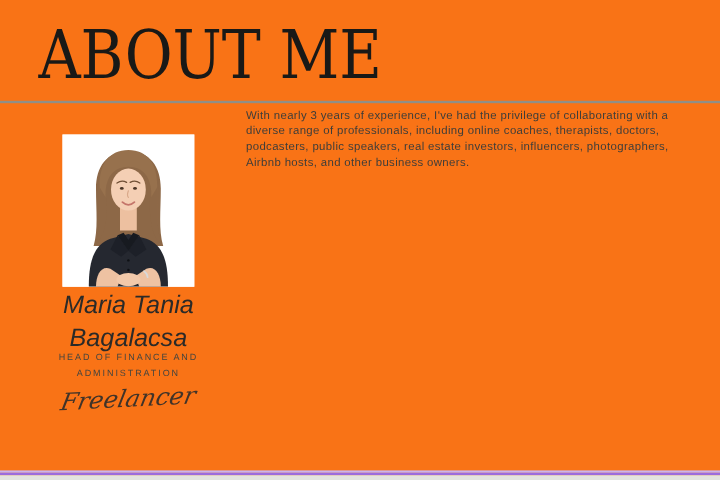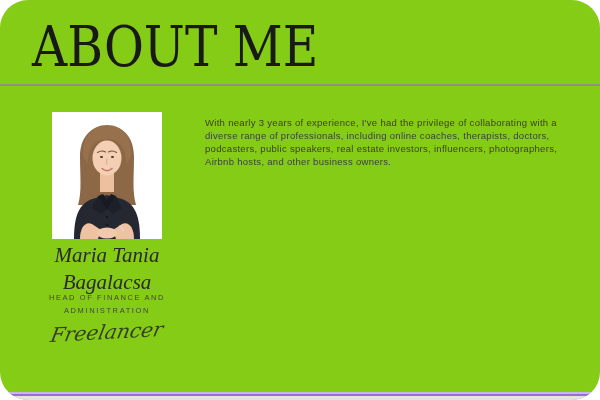--- a/index.html
+++ b/index.html
@@ -1,52 +1,52 @@
 <!DOCTYPE html>
 <html><head>
 <meta charset="utf-8">
 <style>
   html,body{margin:0;padding:0;}
   .slide{
     position:relative;width:600px;height:400px;overflow:hidden;
-    background:#84cc16;font-family:"Liberation Sans",sans-serif;border-radius:28px;
+    background:#f97316;font-family:"Liberation Sans",sans-serif;
   }
   .page-title{
     position:absolute;left:32px;top:19px;margin:0;
     font-family:"DejaVu Serif","Liberation Serif",serif;
     font-weight:400;font-size:56px;line-height:1;color:#191917;
     transform:scaleX(0.87);transform-origin:left top;white-space:nowrap;
   }
   .header-divider{
     position:absolute;left:0;top:84px;width:600px;height:2px;
     background:#8f8f88;
   }
   .photo-frame{
     position:absolute;left:52px;top:112px;width:110px;height:127px;
     background:#ffffff;
   }
   .profile-name{
     position:absolute;left:17px;top:242px;width:180px;margin:0;
-    text-align:center;font-family:Liberation Serif, serif;
+    text-align:center;font-family:Liberation Sans, sans-serif;
     font-style:italic;font-weight:400;font-size:21px;line-height:1.28;
     color:#2b2a28;
   }
   .profile-role{
     position:absolute;left:32px;top:292px;width:150px;
     text-align:center;font-size:7.5px;font-weight:normal;
     letter-spacing:1.6px;line-height:1.7;color:#45453f;
   }
   .profile-signature{
     position:absolute;left:17px;top:320px;width:180px;
     text-align:center;font-family:"DejaVu Serif","Liberation Serif",serif;
     font-style:italic;font-size:20px;color:#2e2d2b;opacity:.9;
     transform:skewX(-14deg) rotate(-3deg);
   }
   .about-text{
-    position:absolute;left:205px;top:116px;width:368px;
+    position:absolute;left:205px;top:90px;width:368px;
     font-size:9.5px;line-height:13px;letter-spacing:0.3px;color:#3d3d3a;
   }
   .about-text p{margin:0 0 13px 0;}
   .accent-line-light{
     position:absolute;left:0;top:392px;width:600px;height:2px;
     background:#cbb3ec;
   }
   .accent-line{
     position:absolute;left:0;top:394px;width:600px;height:2px;
     background:#9c6bdc;

